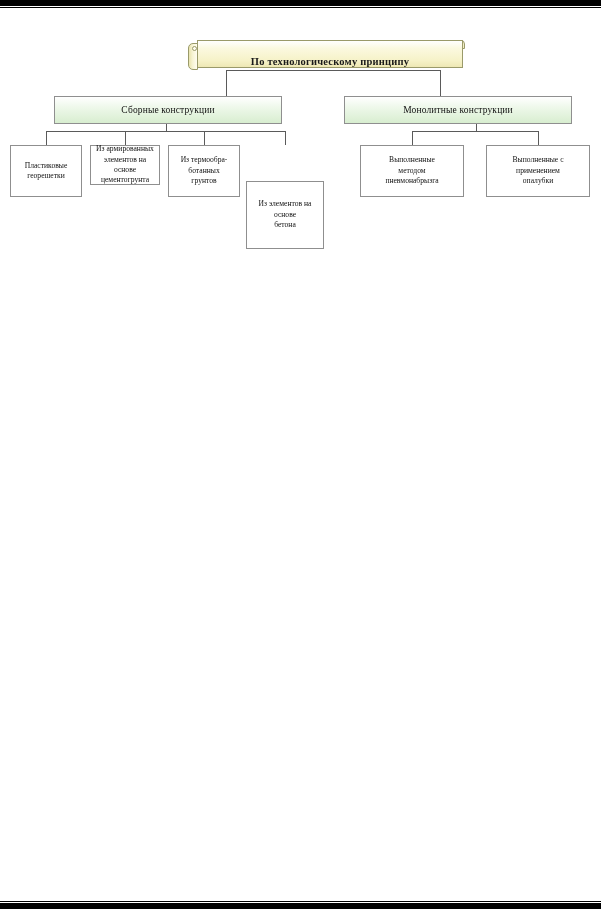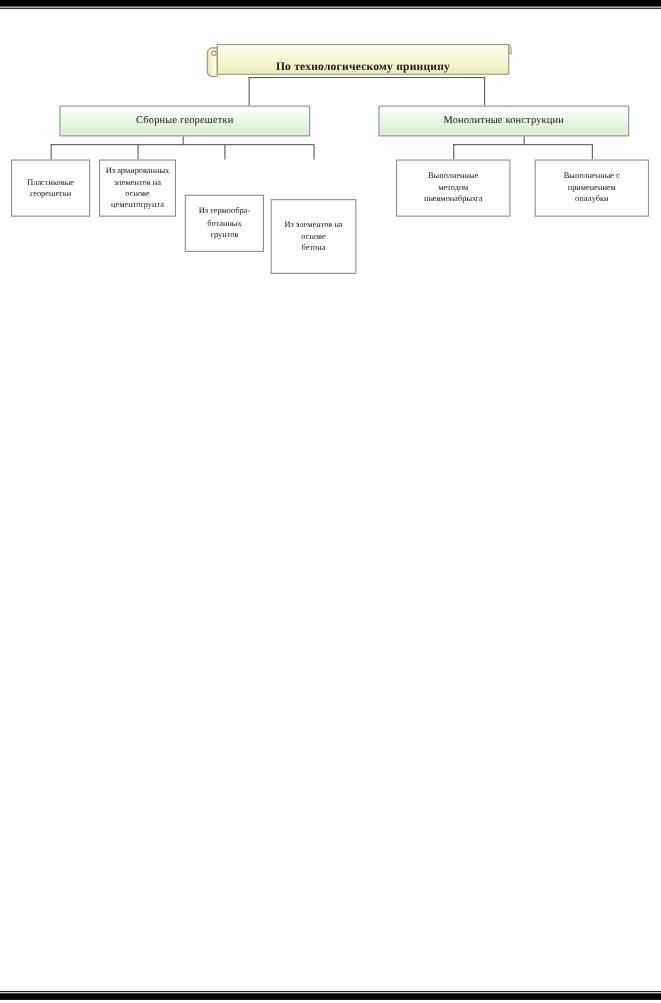--- a/index.html
+++ b/index.html
@@ -80,22 +80,22 @@
     background:#ffffff;
     border:1px solid #8f8f8f;
     box-sizing:border-box;
     display:flex;align-items:center;justify-content:center;
     padding:2px 3px;
   }
   .leaf-label{
     font-size:7.6px;color:#111;line-height:1.38;text-align:center;
   }
   #leaf-1{left:10px;  top:135px; width:72px; height:52px;}
-  #leaf-2{left:90px;  top:135px; width:70px; height:52px;}
-  #leaf-3{left:168px; top:135px; width:72px; height:52px;margin-top:32px;}
+  #leaf-2{left:90px;  top:135px; width:70px; height:40px;}
+  #leaf-3{left:168px; top:135px; width:72px; height:52px;}
   #leaf-4{left:246px; top:135px; width:78px; height:68px;margin-top:36px;}
   #leaf-5{left:360px; top:135px; width:104px;height:52px;}
   #leaf-6{left:486px; top:135px; width:104px;height:52px;}
 
   
   .vline{position:absolute;width:1px;background:#5a5a5a;}
   .hline{position:absolute;height:1px;background:#5a5a5a;}
 </style>
 </head>
 <body>
@@ -123,21 +123,21 @@
 
   <div class="scroll-shape">
     <div class="scroll-curl-left"></div>
     <div class="scroll-curl-right"></div>
     <div class="scroll-body">
       <span class="scroll-title">По технологическому принципу</span>
     </div>
   </div>
 
   <div class="green-box" id="green-1">
-    <span class="green-label">Сборные георешетки</span>
+    <span class="green-label">Сборные конструкции</span>
   </div>
 
   <div class="green-box" id="green-2">
     <span class="green-label">Монолитные конструкции</span>
   </div>
 
   <div class="leaf-box" id="leaf-1">
     <span class="leaf-label">Пластиковые<br>георешетки</span>
   </div>
 

